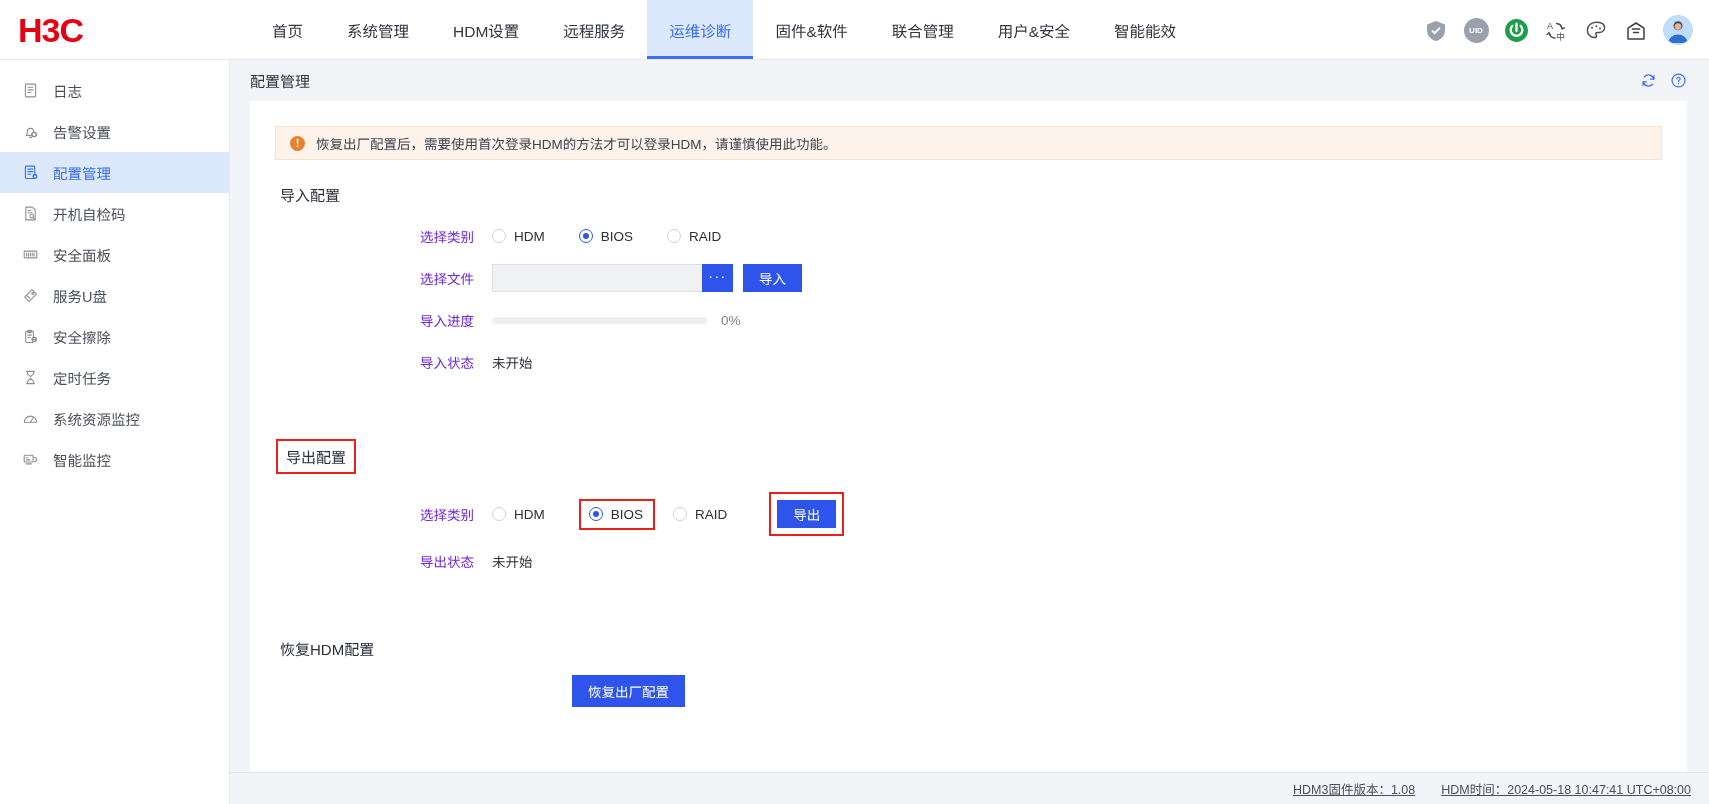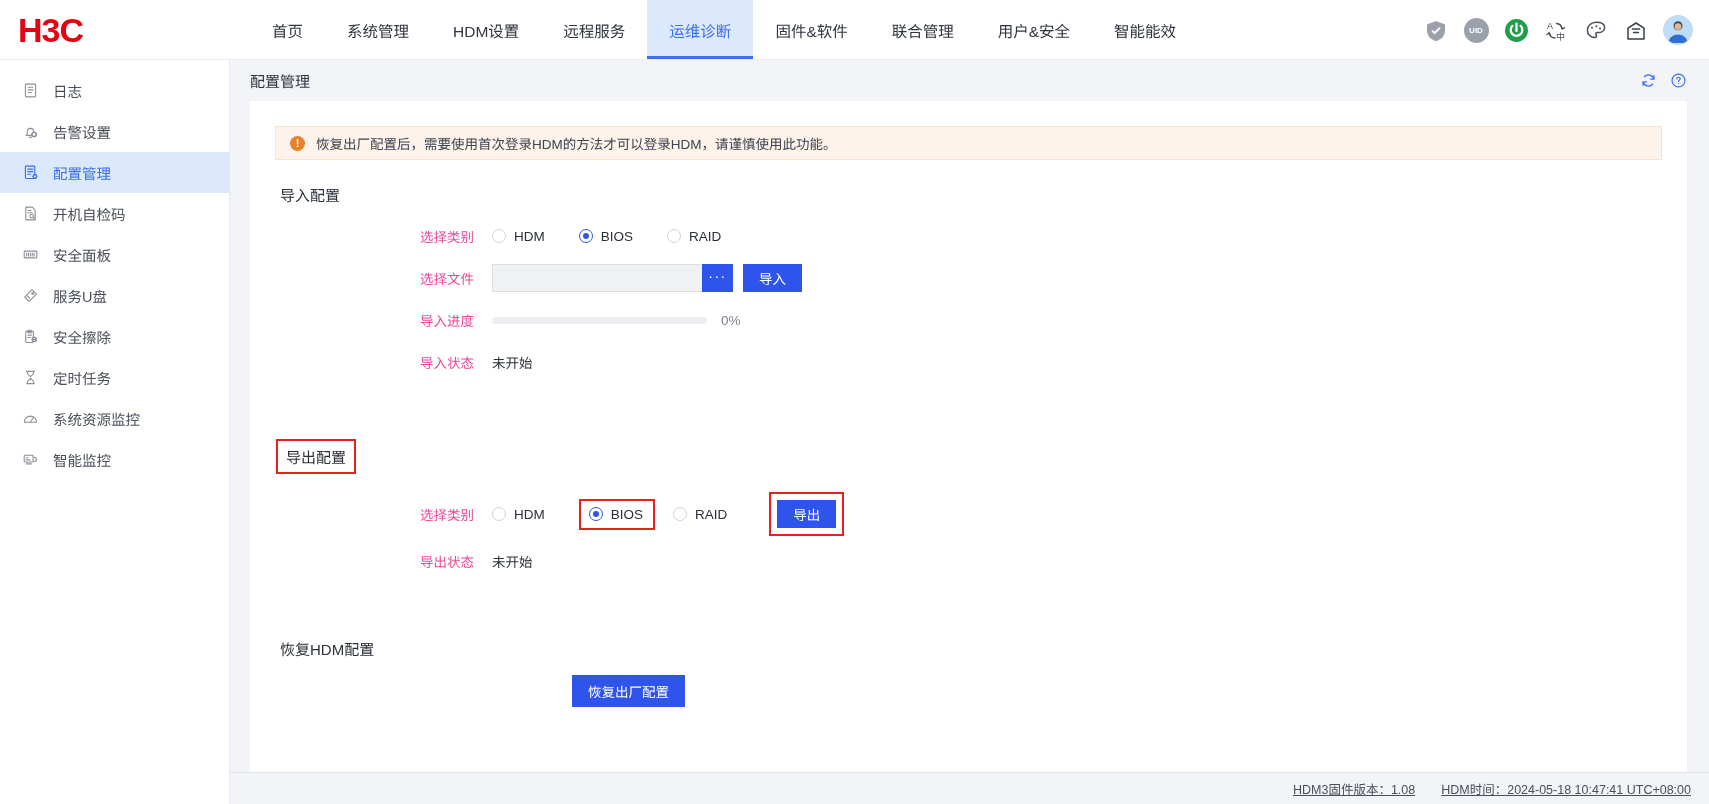--- a/index.html
+++ b/index.html
@@ -187,21 +187,21 @@
   .frow {
     display: flex; align-items: center;
     min-height: 34px;
     margin-bottom: 8px;
   }
   .flabel {
     width: 72px;
     margin-left: 170px;
     text-align: left;
     font-size: 13.5px;
-    color: #ec4899;
+    color: #6d28d9;
     flex: 0 0 auto;
   }
   .radio-group { display: flex; align-items: center; gap: 0; }
   .radio-opt {
     display: flex; align-items: center; gap: 8px;
     margin-right: 34px;
     font-size: 13.5px; color: #2b2f38;
     cursor: pointer;
   }
   .radio-opt.boxed {

